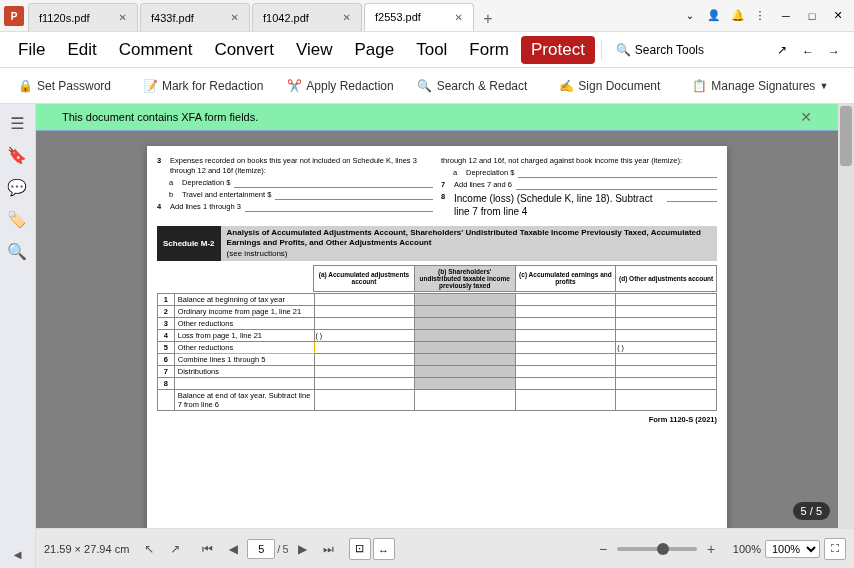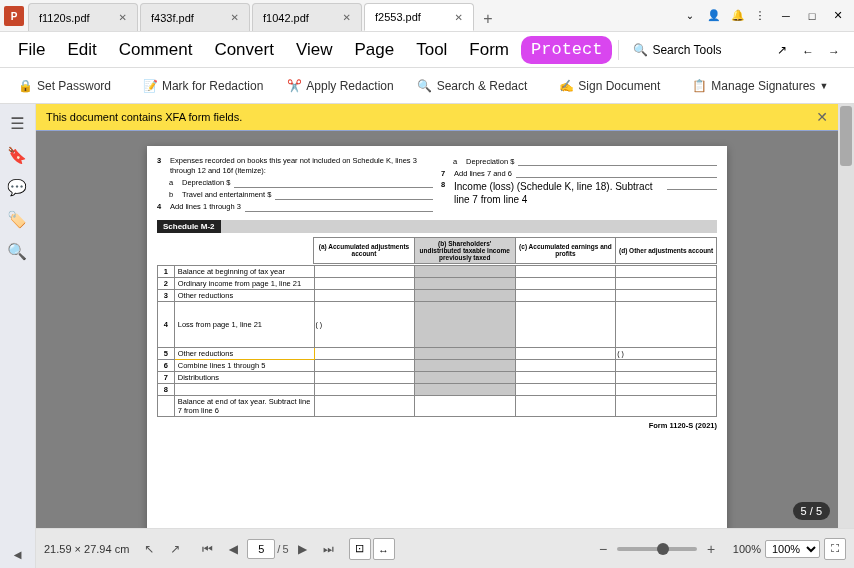--- a/index.html
+++ b/index.html
@@ -36,21 +36,21 @@
       height: 36px;
       display: flex;
       align-items: center;
       padding: 0 8px;
       gap: 2px;
     }
     .menu-item {
       padding: 4px 10px; font-size: 17px; cursor: pointer;
       border-radius: 3px; height: 28px; display: flex; align-items: center;
     }
-    .menu-item.active { background: #d946ef; color: white; border-radius: 10px; font-family: Liberation Mono, monospace; }
+    .menu-item.active { background: #b91c1c; color: white; border-radius: 4px; }
     .menu-divider { width: 1px; height: 20px; background: #ddd; margin: 0 4px; }
 
     
     .toolbar {
       background: #fff;
       border-bottom: 1px solid #ddd;
       height: 36px;
       display: flex;
       align-items: center;
       padding: 0 8px;
@@ -213,21 +213,21 @@
     <div class="sidebar-icon">🔖</div>
     <div class="sidebar-icon">💬</div>
     <div class="sidebar-icon">🏷️</div>
     <div class="sidebar-icon">🔍</div>
     <div style="flex:1;"></div>
     <div style="display:flex;align-items:center;justify-content:center;cursor:pointer;font-size:10px;color:#555;padding:4px;">◀</div>
   </div>
 
   <div class="main-content">
 
-    <div style="position:absolute;top:0;left:0;right:16px;z-index:10;background:#fde047;border-bottom:1px solid #90a4d4;padding:5px 10px;display:flex;align-items:center;gap:16px;font-size:11px;">
+    <div style="position:absolute;top:0;left:0;right:16px;z-index:10;background:#86efac;border-bottom:1px solid #90a4d4;padding:5px 26px;display:flex;align-items:center;gap:16px;font-size:11px;">
       <span>This document contains XFA form fields.</span>
       <span style="margin-left:auto;cursor:pointer;font-size:14px;color:#666;">✕</span>
     </div>
 
     <div style="position:absolute;top:32px;left:0;right:16px;bottom:40px;display:flex;justify-content:center;padding:10px;overflow:auto;background:#808080;">
       <div class="pdf-page">
 
         <div style="display:flex;gap:8px;margin-bottom:6px;">
           <div style="flex:1;">
             <div style="display:flex;align-items:flex-start;margin-bottom:2px;">
@@ -244,40 +244,45 @@
               <span style="font-size:7.5px;padding-left:3px;">Travel and entertainment $</span>
               <div style="border-bottom:1px solid #888;flex:1;margin-left:4px;height:10px;"></div>
             </div>
             <div style="display:flex;align-items:center;margin-bottom:2px;">
               <span style="font-size:7.5px;font-weight:bold;min-width:10px;">4</span>
               <span style="font-size:7.5px;padding-left:3px;">Add lines 1 through 3</span>
               <div style="border-bottom:1px solid #888;flex:1;margin-left:4px;height:10px;"></div>
             </div>
           </div>
           <div style="flex:1;">
+            <div style="font-size:7.5px;margin-bottom:2px;line-height:1.3;">through 12 and 16f, not charged against book income this year (itemize):</div>
             <div style="display:flex;align-items:center;margin-bottom:2px;padding-left:12px;">
               <span style="font-size:7.5px;min-width:10px;">a</span>
               <span style="font-size:7.5px;padding-left:3px;">Depreciation $</span>
               <div style="border-bottom:1px solid #888;flex:1;margin-left:4px;height:10px;"></div>
             </div>
             <div style="display:flex;align-items:center;margin-bottom:2px;">
               <span style="font-size:7.5px;font-weight:bold;min-width:10px;">7</span>
               <span style="font-size:7.5px;padding-left:3px;">Add lines 7 and 6</span>
               <div style="border-bottom:1px solid #888;flex:1;margin-left:4px;height:10px;"></div>
             </div>
             <div style="display:flex;align-items:flex-start;margin-bottom:2px;">
               <span style="font-size:7.5px;font-weight:bold;min-width:10px;">8</span>
               <span style="font-size:10px;padding-left:3px;line-height:1.3;">Income (loss) (Schedule K, line 18). Subtract line 7 from line 4</span>
               <div style="border-bottom:1px solid #888;min-width:50px;margin-left:4px;height:10px;"></div>
             </div>
           </div>
         </div>
 
         <div style="display:flex;align-items:flex-start;margin-bottom:4px;background:#d0d0d0;">
           <div style="background:#222;color:white;font-size:8px;font-weight:bold;padding:2px 6px;white-space:nowrap;align-self:stretch;display:flex;align-items:center;">Schedule M-2</div>
+          <div style="padding:2px 6px;font-size:8px;font-weight:bold;line-height:1.3;">
+            <span>Analysis of Accumulated Adjustments Account, Shareholders' Undistributed Taxable Income Previously Taxed, Accumulated Earnings and Profits, and Other Adjustments Account</span><br>
+            <span style="font-weight:normal;">(see instructions)</span>
+          </div>
         </div>
 
         <table style="width:100%;border-collapse:collapse;font-size:7px;margin-bottom:1px;">
           <tbody>
               <tr>
             <td style="width:28%;border:none;"></td>
             <td style="width:18%;border:1px solid #888;padding:2px;text-align:center;font-size:6.5px;font-weight:bold;">(a) Accumulated adjustments account</td>
             <td style="width:18%;border:1px solid #888;padding:2px;text-align:center;font-size:6.5px;font-weight:bold;background:#d0d0d0;">(b) Shareholders' undistributed taxable income previously taxed</td>
             <td style="width:18%;border:1px solid #888;padding:2px;text-align:center;font-size:6.5px;font-weight:bold;">(c) Accumulated earnings and profits</td>
             <td style="width:18%;border:1px solid #888;padding:2px;text-align:center;font-size:6.5px;font-weight:bold;">(d) Other adjustments account</td>
@@ -306,21 +311,21 @@
           <tr>
             <td style="width:3%;border:1px solid #888;padding:1px 2px;text-align:center;font-weight:bold;">3</td>
             <td style="border:1px solid #888;padding:1px 3px;">Other reductions</td>
             <td style="border:1px solid #888;padding:1px;"></td>
             <td style="border:1px solid #888;padding:1px;background:#c8c8c8;"></td>
             <td style="border:1px solid #888;padding:1px;"></td>
             <td style="border:1px solid #888;padding:1px;"></td>
           </tr>
           <tr>
             <td style="width:3%;border:1px solid #888;padding:1px 2px;text-align:center;font-weight:bold;">4</td>
-            <td style="border:1px solid #888;padding:18px 3px;">Loss from page 1, line 21</td>
+            <td style="border:1px solid #888;padding:1px 3px;">Loss from page 1, line 21</td>
             <td style="border:1px solid #888;padding:1px;font-size:7px;">(         )</td>
             <td style="border:1px solid #888;padding:1px;background:#c8c8c8;"></td>
             <td style="border:1px solid #888;padding:1px;"></td>
             <td style="border:1px solid #888;padding:1px;"></td>
           </tr>
           <tr>
             <td style="width:3%;border:1px solid #888;padding:1px 2px;text-align:center;font-weight:bold;">5</td>
             <td style="border:1px solid #eab308;padding:1px 3px;">Other reductions</td>
             <td style="border:1px solid #888;padding:1px;"></td>
             <td style="border:1px solid #888;padding:1px;background:#c8c8c8;"></td>

